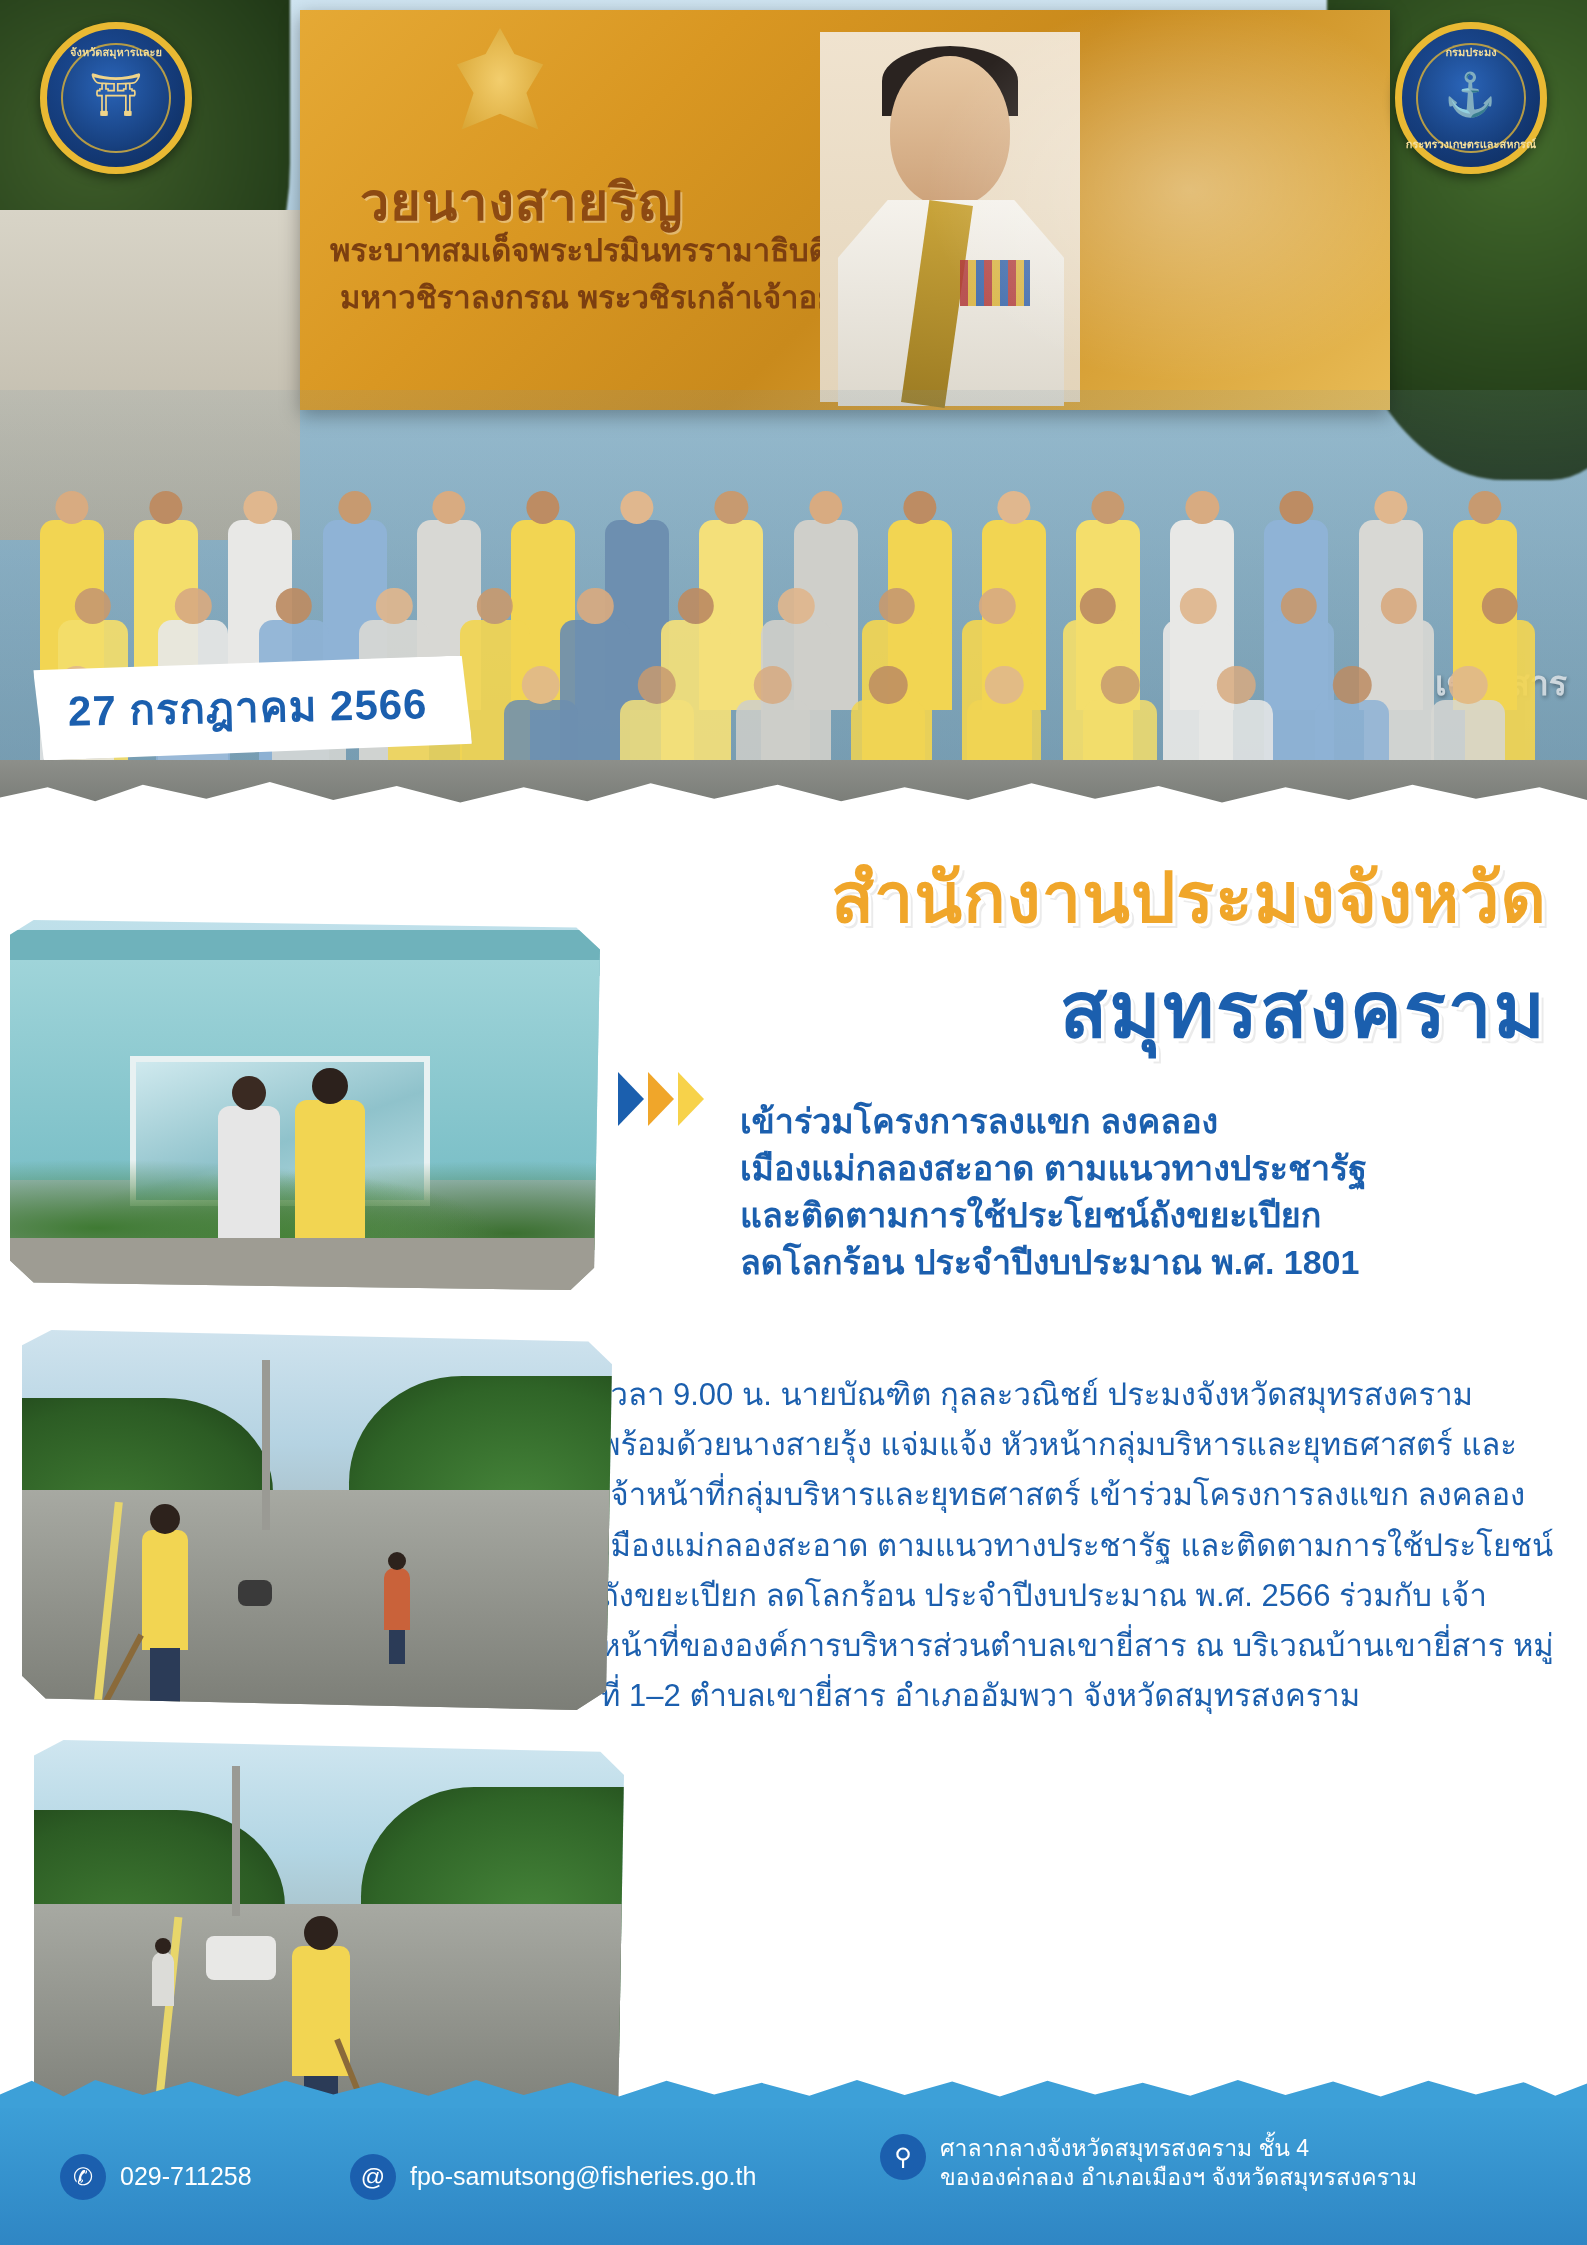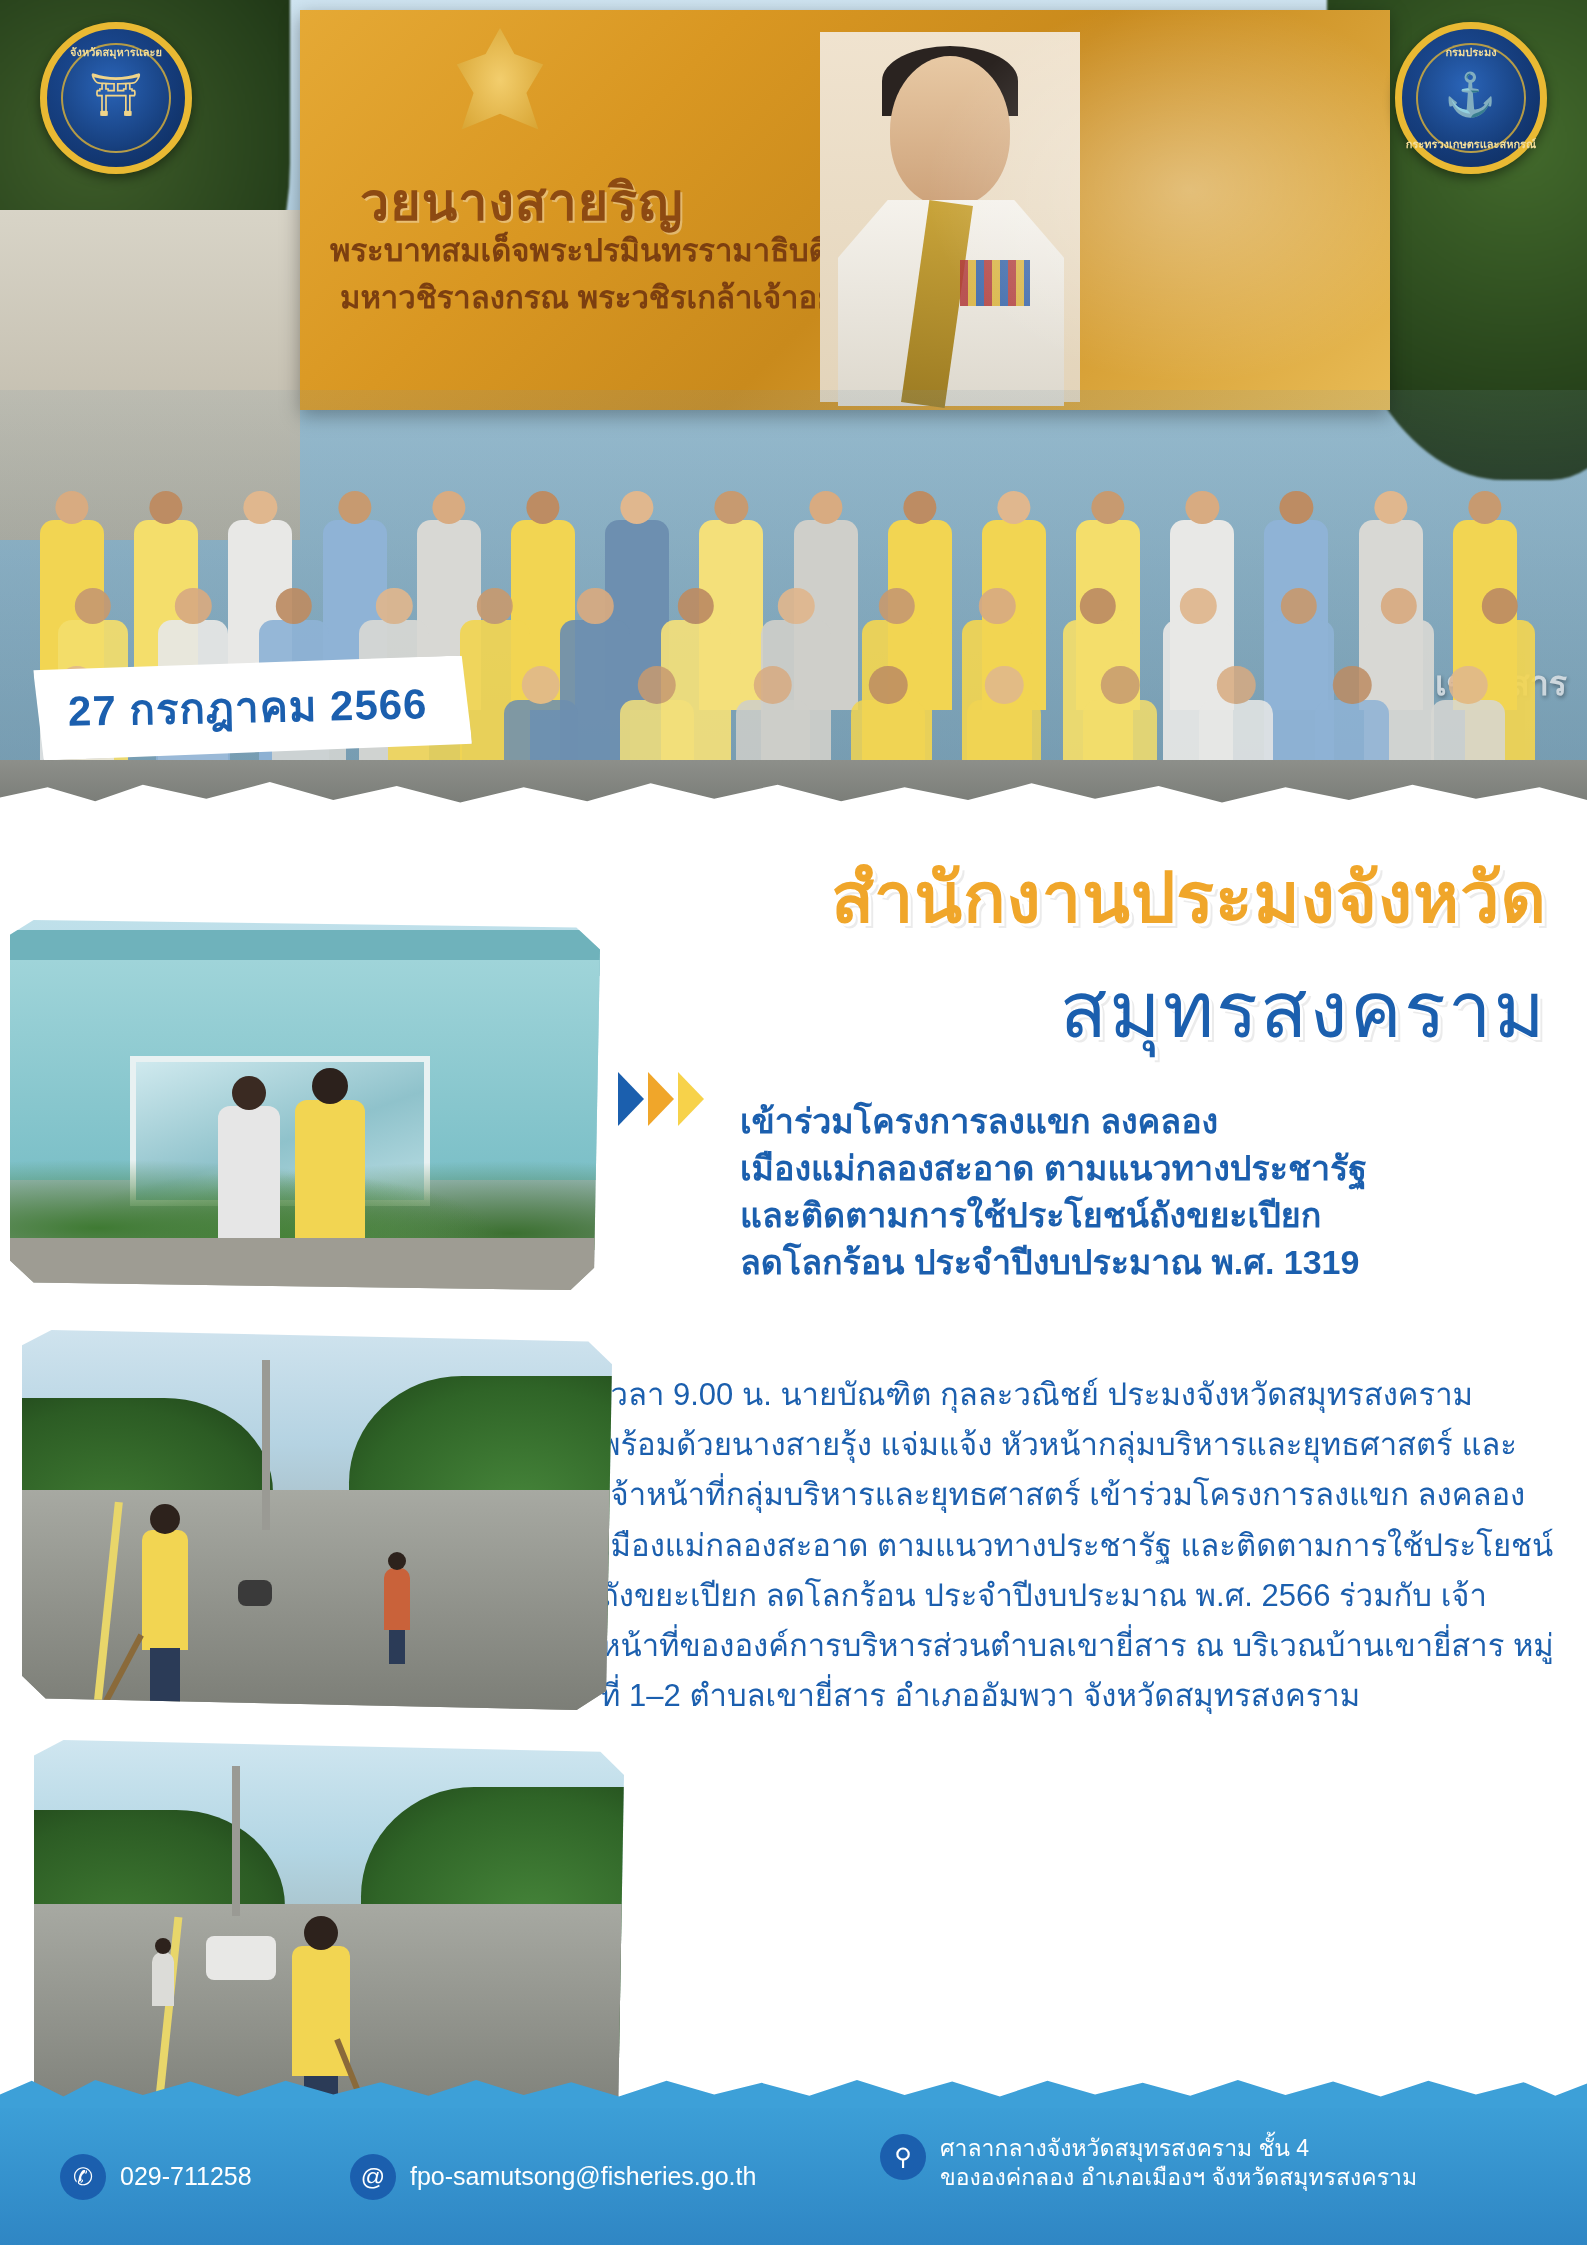--- a/index.html
+++ b/index.html
@@ -184,21 +184,21 @@
   .headline {
     position:absolute; right:40px; top:842px; text-align:right; width:1000px;
   }
   .headline .l1 {
     font-size:70px; font-weight:bold;
     color:#f0a62a;
     text-shadow: 3px 3px 0 #ffffff, 5px 5px 0 rgba(0,0,0,.08);
     letter-spacing:1px;
   }
   .headline .l2 {
-    font-size:78px; font-weight:normal;
+    font-size:78px; font-weight:bold;
     color:#1b5fae;
     text-shadow: 3px 3px 0 #ffffff, 5px 5px 0 rgba(0,0,0,.08);
     letter-spacing:2px;
     margin-top:-6px;
   }
 
   
   .chevrons {
     position:absolute; left:618px; top:1072px;
     display:flex; gap:4px;
@@ -521,21 +521,21 @@
 
   <div class="chevrons">
     <div class="chev c1"></div>
     <div class="chev c2"></div>
     <div class="chev c3"></div>
   </div>
 
   <div class="lead" style="white-space:pre-line;">เข้าร่วมโครงการลงแขก ลงคลอง
 เมืองแม่กลองสะอาด ตามแนวทางประชารัฐ
 และติดตามการใช้ประโยชน์ถังขยะเปียก
-ลดโลกร้อน ประจำปีงบประมาณ พ.ศ. 1319</div>
+ลดโลกร้อน ประจำปีงบประมาณ พ.ศ. 1801</div>
   <div class="body-text">เวลา 9.00 น. นายบัณฑิต กุลละวณิชย์ ประมงจังหวัดสมุทรสงคราม พร้อมด้วยนางสายรุ้ง แจ่มแจ้ง หัวหน้ากลุ่มบริหารและยุทธศาสตร์ และเจ้าหน้าที่กลุ่มบริหารและยุทธศาสตร์ เข้าร่วมโครงการลงแขก ลงคลอง เมืองแม่กลองสะอาด ตามแนวทางประชารัฐ และติดตามการใช้ประโยชน์ถังขยะเปียก ลดโลกร้อน ประจำปีงบประมาณ พ.ศ. 2566 ร่วมกับ เจ้าหน้าที่ขององค์การบริหารส่วนตำบลเขายี่สาร ณ บริเวณบ้านเขายี่สาร หมู่ที่ 1–2 ตำบลเขายี่สาร อำเภออัมพวา จังหวัดสมุทรสงคราม</div>
 
   <div class="photo photo-1">
     <div class="ph1-roof"></div>
     <div class="ph1-building">
       <div class="ph1-glass"></div>
     </div>
     <div class="ph1-plants"></div>
     <div class="ph1-person-a">
         <div class="hd"></div>

